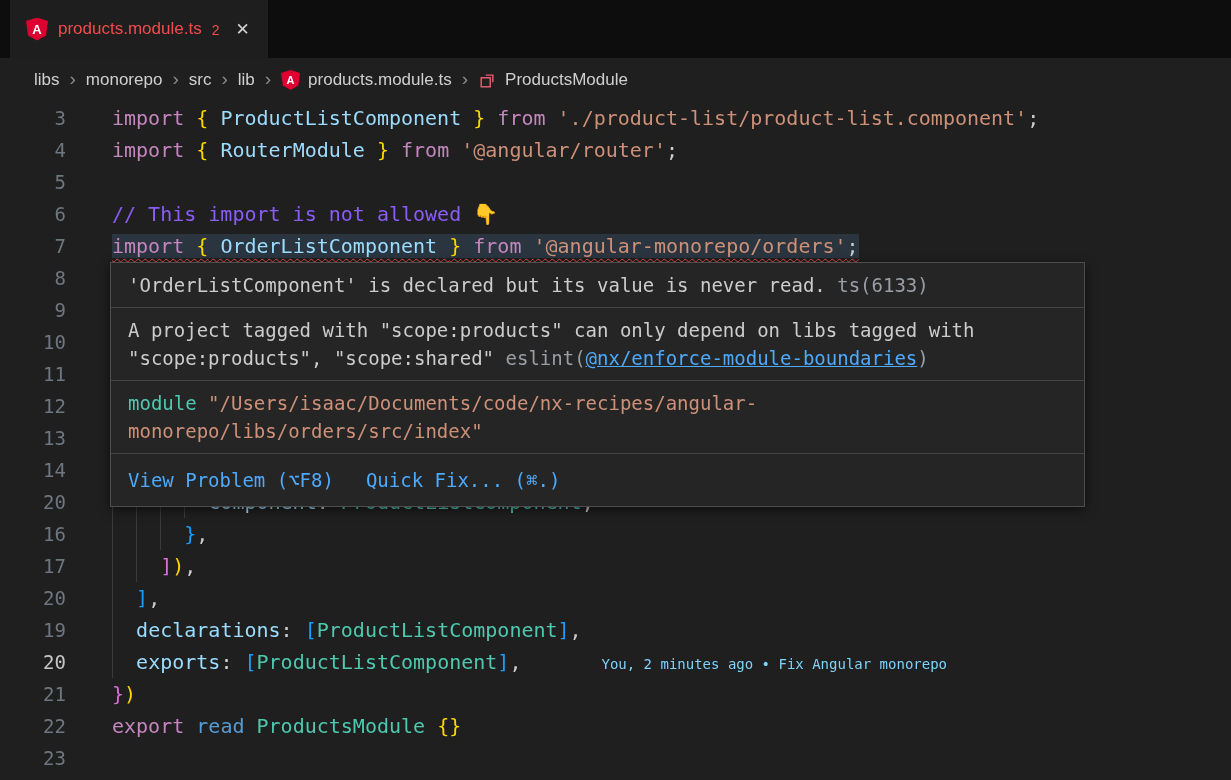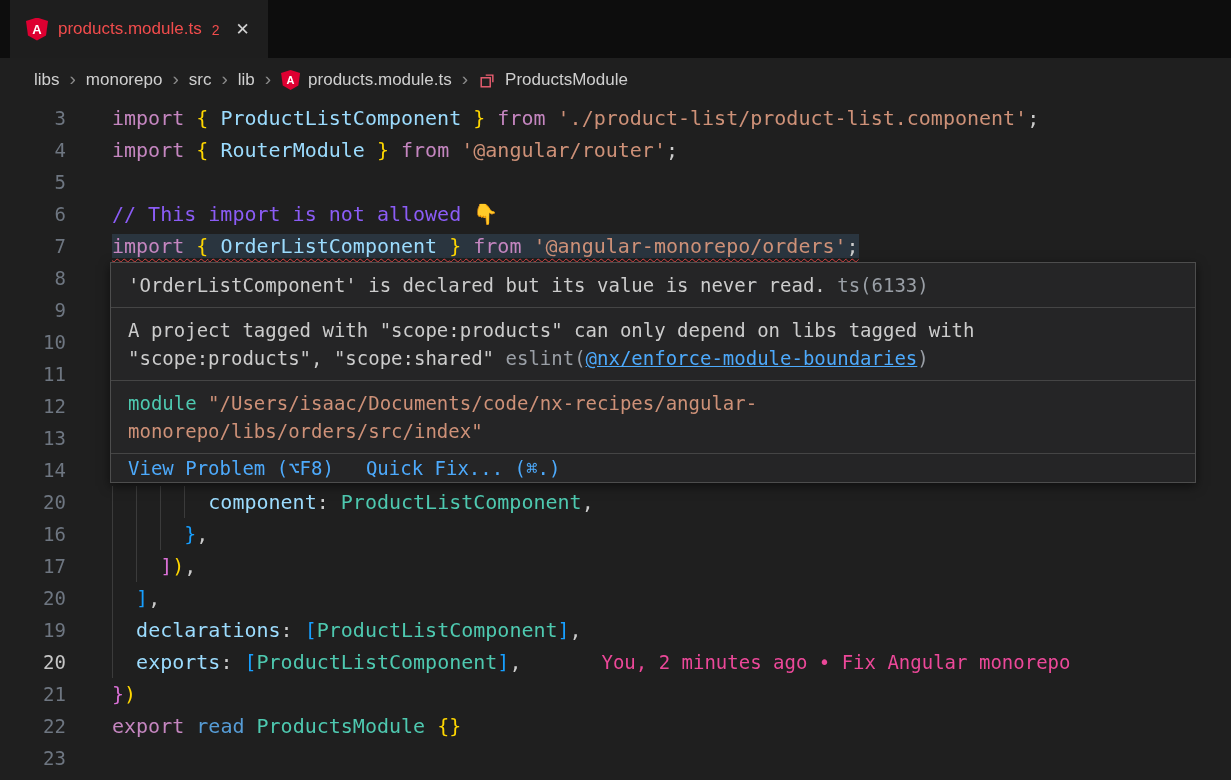--- a/index.html
+++ b/index.html
@@ -94,46 +94,46 @@
     pointer-events:none;
   }
   .stmt-hl { background:rgba(64,94,124,0.35); }
   .squiggle {
     text-decoration-line:underline;
     text-decoration-style:wavy;
     text-decoration-color:#f14c4c;
     text-decoration-thickness:1px;
     text-underline-offset:5px;
   }
-  .blame { color:#ec4899; font-size:19px; padding-left:80px; }
+  .blame { color:#7dd3fc; font-size:14px; padding-left:80px; }
 
   
   .popup {
     position:absolute;
     left:110px;
     top:160px;
-    width:1086px;
+    width:975px;
     background:#252526;
     border:1px solid #4d4d4d;
     box-shadow:0 3px 10px rgba(0,0,0,0.55);
     z-index:10;
     font-family:"DejaVu Sans Mono","Liberation Mono",monospace;
     font-size:19px;
     line-height:28px;
     color:#cccccc;
   }
   .popup .sect { padding:8px 17px; }
   .popup .sect + .sect { border-top:1px solid #454545; }
   .popup .grey { color:#9a9fa6; }
   .popup .link { color:#4daafc; text-decoration:underline; cursor:pointer; }
   .popup .kw-module { color:#4EC9B0; }
   .popup .path-str { color:#CE9178; }
   .popup .footer {
     border-top:1px solid #454545;
-    padding:0 17px;
+    padding:12px 17px;
     display:flex;
     gap:32px;
   }
   .popup .action { color:#4daafc; cursor:pointer; }
 </style>
 </head>
 <body>
 
 <div class="tabbar">
   <div class="tab">

